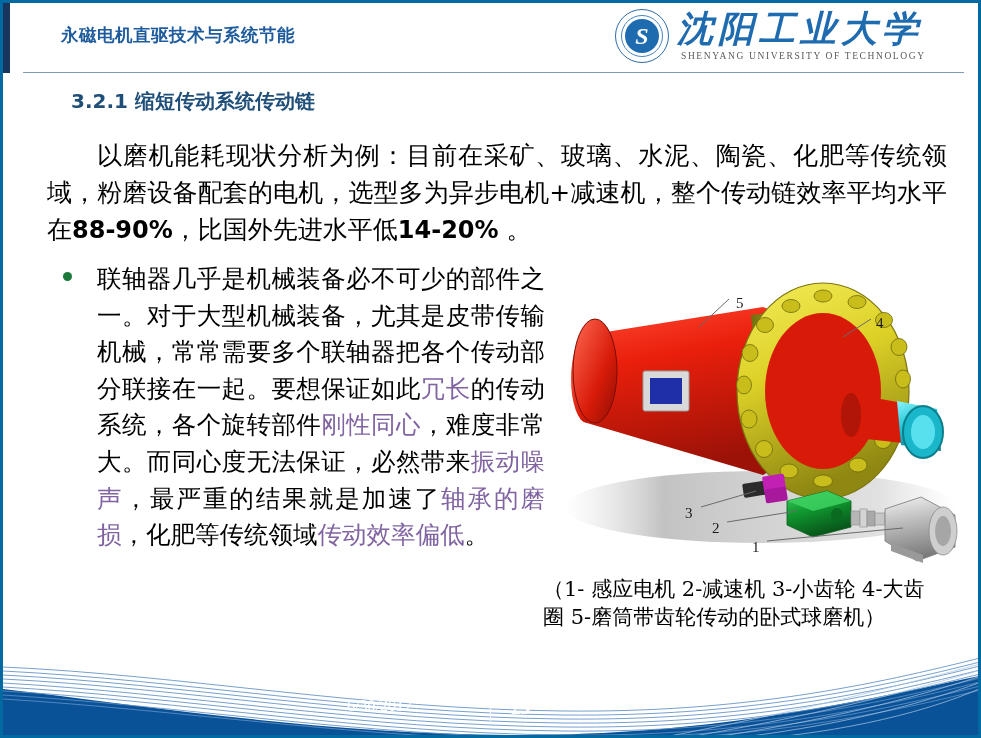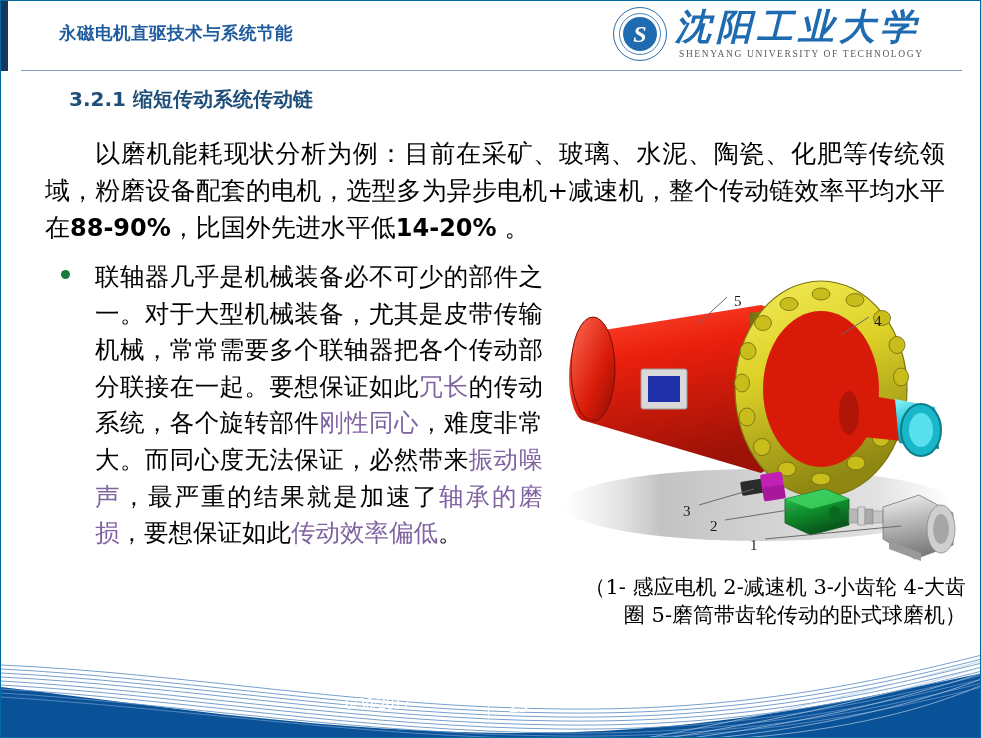--- a/index.html
+++ b/index.html
@@ -7,21 +7,21 @@
     width:981px;height:738px;
     background:#ffffff;
     font-family:"Liberation Serif","DejaVu Serif",serif;
     overflow:hidden;
   }
   #slide{
     position:relative;
     width:981px;height:738px;
     background:#ffffff;
     box-sizing:border-box;
-    border:1px solid #0369a1;
+    border:3px solid #0369a1;
     overflow:hidden;
   }
 
   
   .left-spine{
     position:absolute;left:0;top:0;width:7px;height:70px;
     background:#17365d;
   }
 
   
@@ -133,21 +133,21 @@
   .figure{
     position:absolute;left:548px;top:272px;width:412px;height:292px;
   }
   .fig-svg{ position:absolute;left:0;top:0; }
   .fig-caption{
     position:absolute;left:540px;top:572px;width:425px;
     font-family:"DejaVu Serif","Liberation Serif",serif;
     font-size:21px;
     line-height:28px;
     color:#000000;
-    text-align:right;
+    text-align:left;
   }
 
   
   .footer{
     position:absolute;left:0;top:620px;width:981px;height:118px;
     overflow:hidden;
   }
   .footer-date{
     position:absolute;left:344px;top:694px;
     font-family:"Liberation Serif","DejaVu Serif",serif;
@@ -186,21 +186,21 @@
   <div class="header-rule"></div>
 
   <div class="section-title">3.2.1 缩短传动系统传动链</div>
 
   <div class="intro">
     <span>以磨机能耗现状分析为例：目前在采矿、玻璃、水泥、陶瓷、化肥等传统领域，粉磨设备配套的电机，选型多为异步电机+减速机，整个传动链效率平均水平在</span><b>88-90%</b><span>，比国外先进水平低</span><b>14-20%</b><span> 。</span>
   </div>
 
   <div class="bullet-row">
     <div class="bullet-dot"></div>
-    <div class="bullet-text" id="bullet-text"><span>联轴器几乎是机械装备必不可少的部件之一。对于大型机械装备，尤其是皮带传输机械，常常需要多个联轴器把各个传动部分联接在一起。要想保证如此</span><span class="hl">冗长</span><span>的传动系统，各个旋转部件</span><span class="hl">刚性同心</span><span>，难度非常大。而同心度无法保证，必然带来</span><span class="hl">振动噪声</span><span>，最严重的结果就是加速了</span><span class="hl">轴承的磨损</span><span>，要想保证如此</span><span class="hl">传动效率偏低</span><span>。</span></div>
+    <div class="bullet-text" id="bullet-text"><span>联轴器几乎是机械装备必不可少的部件之一。对于大型机械装备，尤其是皮带传输机械，常常需要多个联轴器把各个传动部分联接在一起。要想保证如此</span><span class="hl">冗长</span><span>的传动系统，各个旋转部件</span><span class="hl">刚性同心</span><span>，难度非常大。而同心度无法保证，必然带来</span><span class="hl">振动噪声</span><span>，最严重的结果就是加速了</span><span class="hl">轴承的磨损</span><span>，化肥等传统领域</span><span class="hl">传动效率偏低</span><span>。</span></div>
   </div>
 
   <div class="figure">
     <svg class="fig-svg" width="412" height="292" viewBox="0 0 412 292">
       <defs>
         <linearGradient id="gDrum" x1="0" y1="0" x2="0.25" y2="1">
           <stop offset="0%" stop-color="#ff4a34"></stop>
           <stop offset="35%" stop-color="#ea1f0c"></stop>
           <stop offset="100%" stop-color="#9c1207"></stop>
         </linearGradient>

